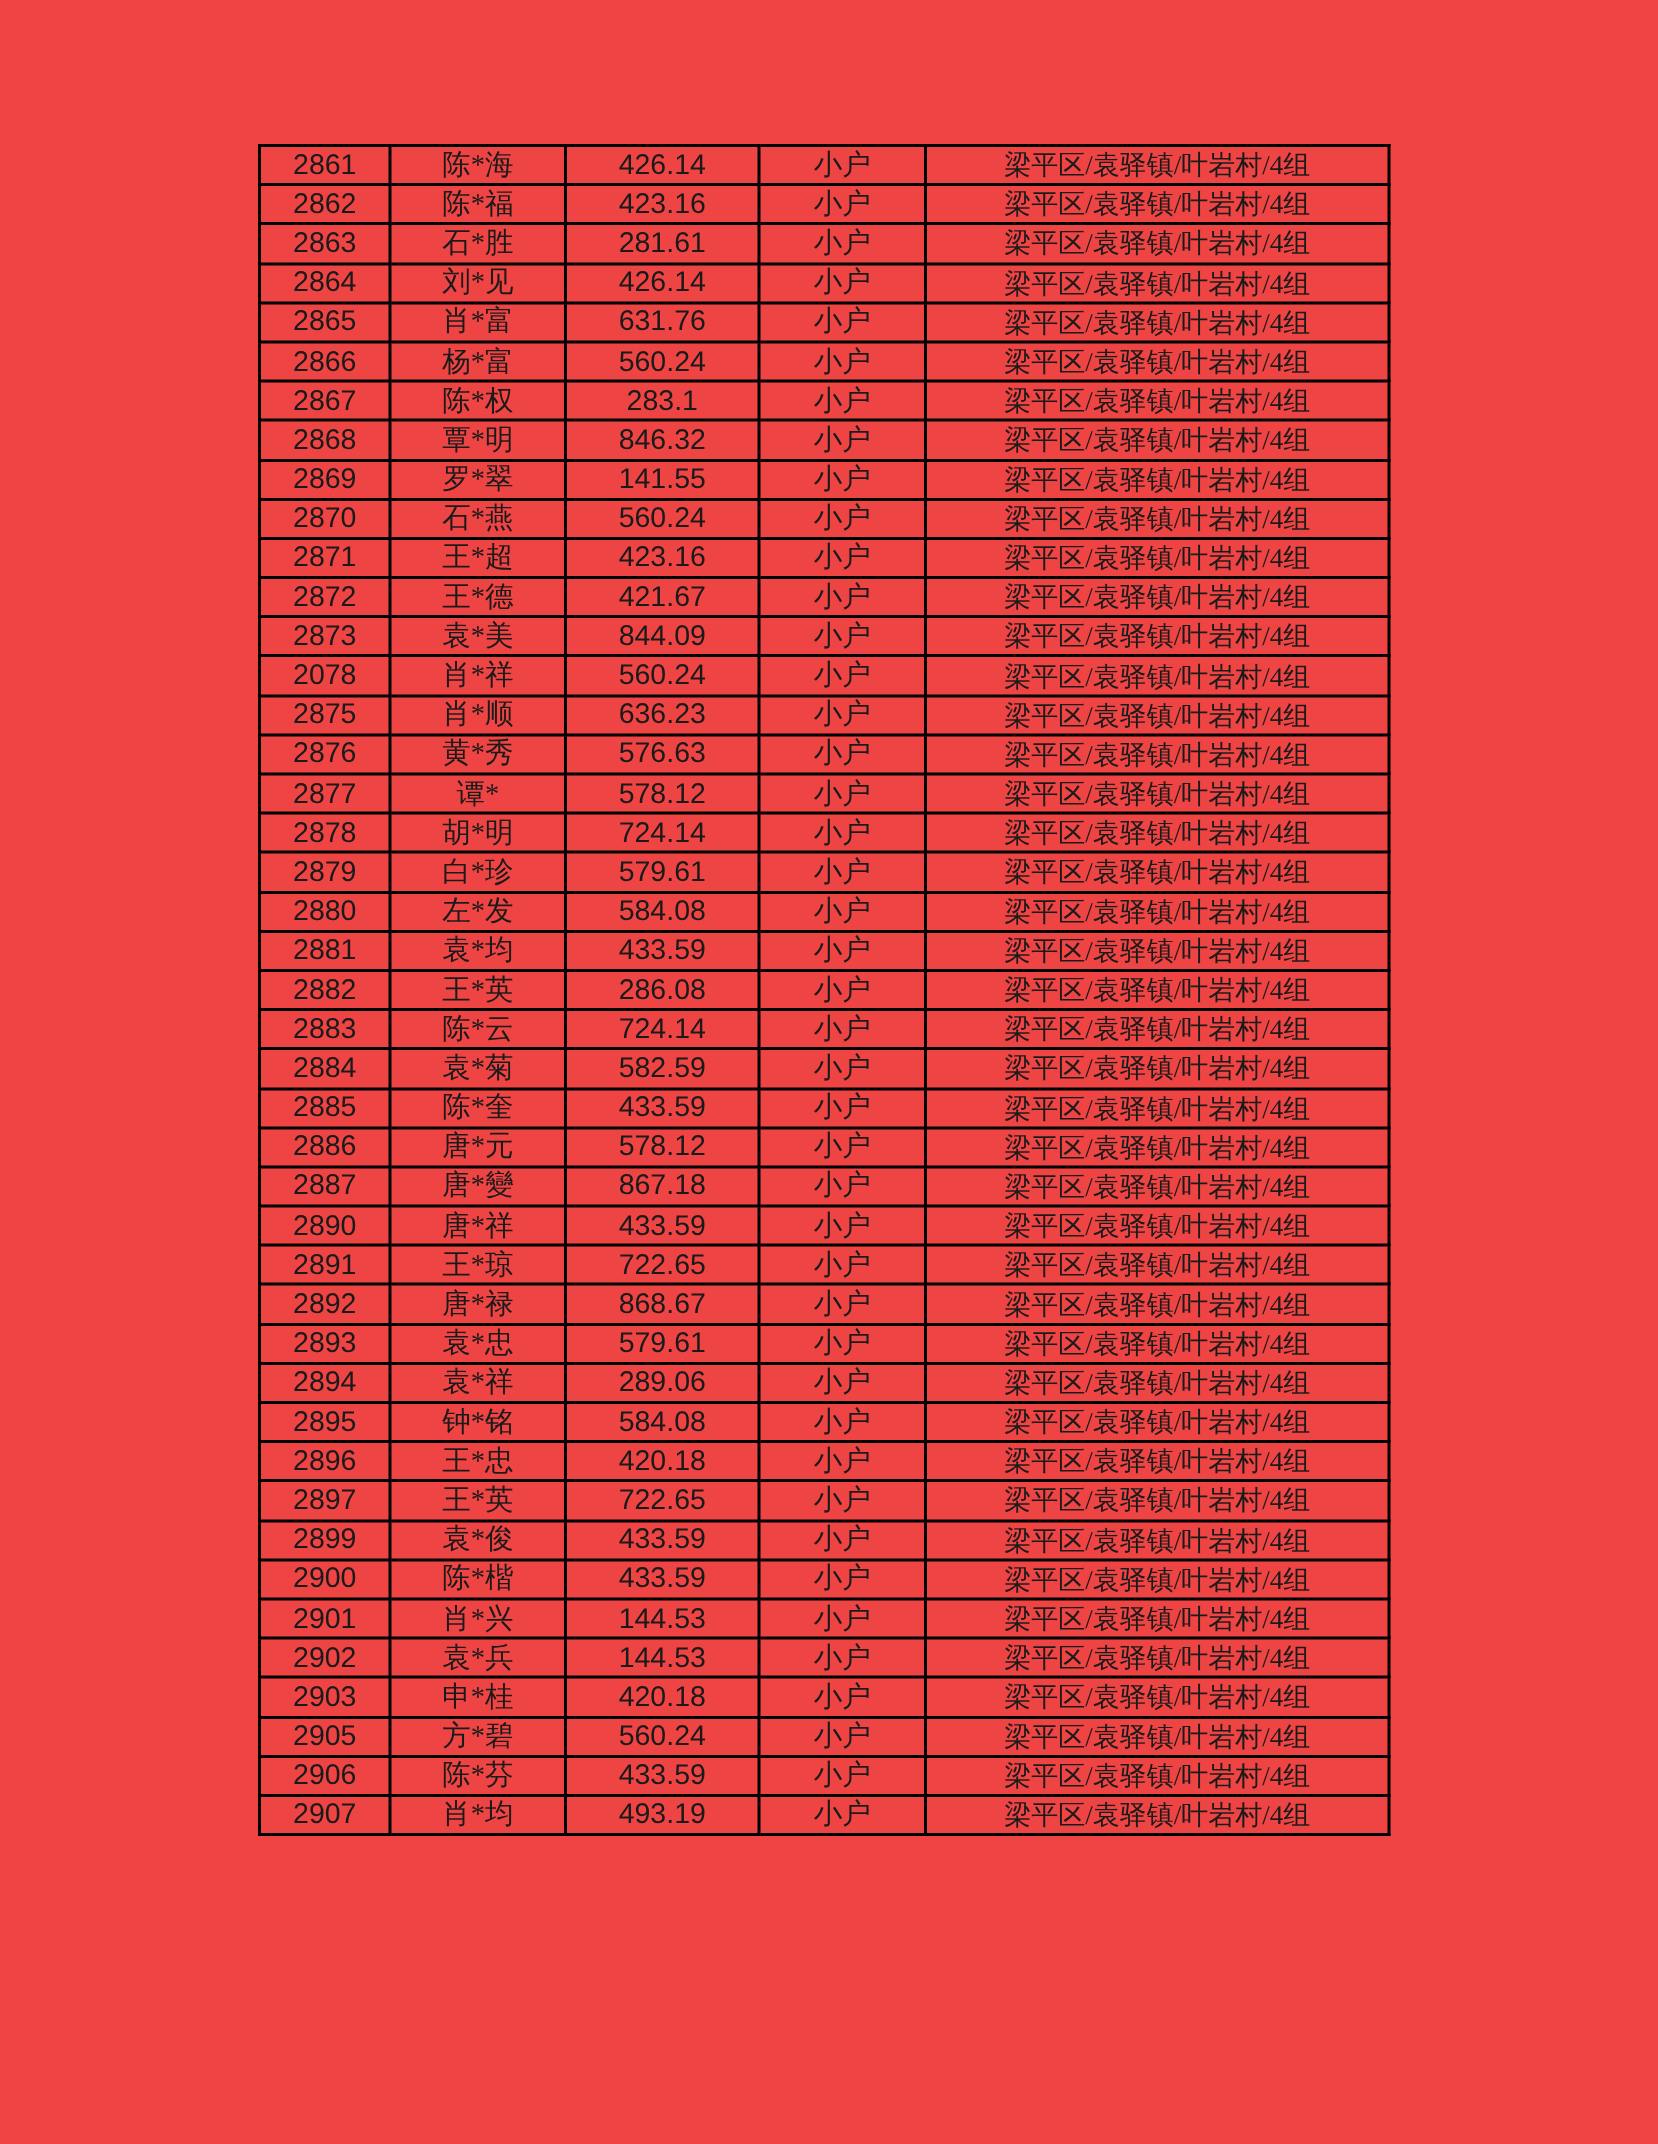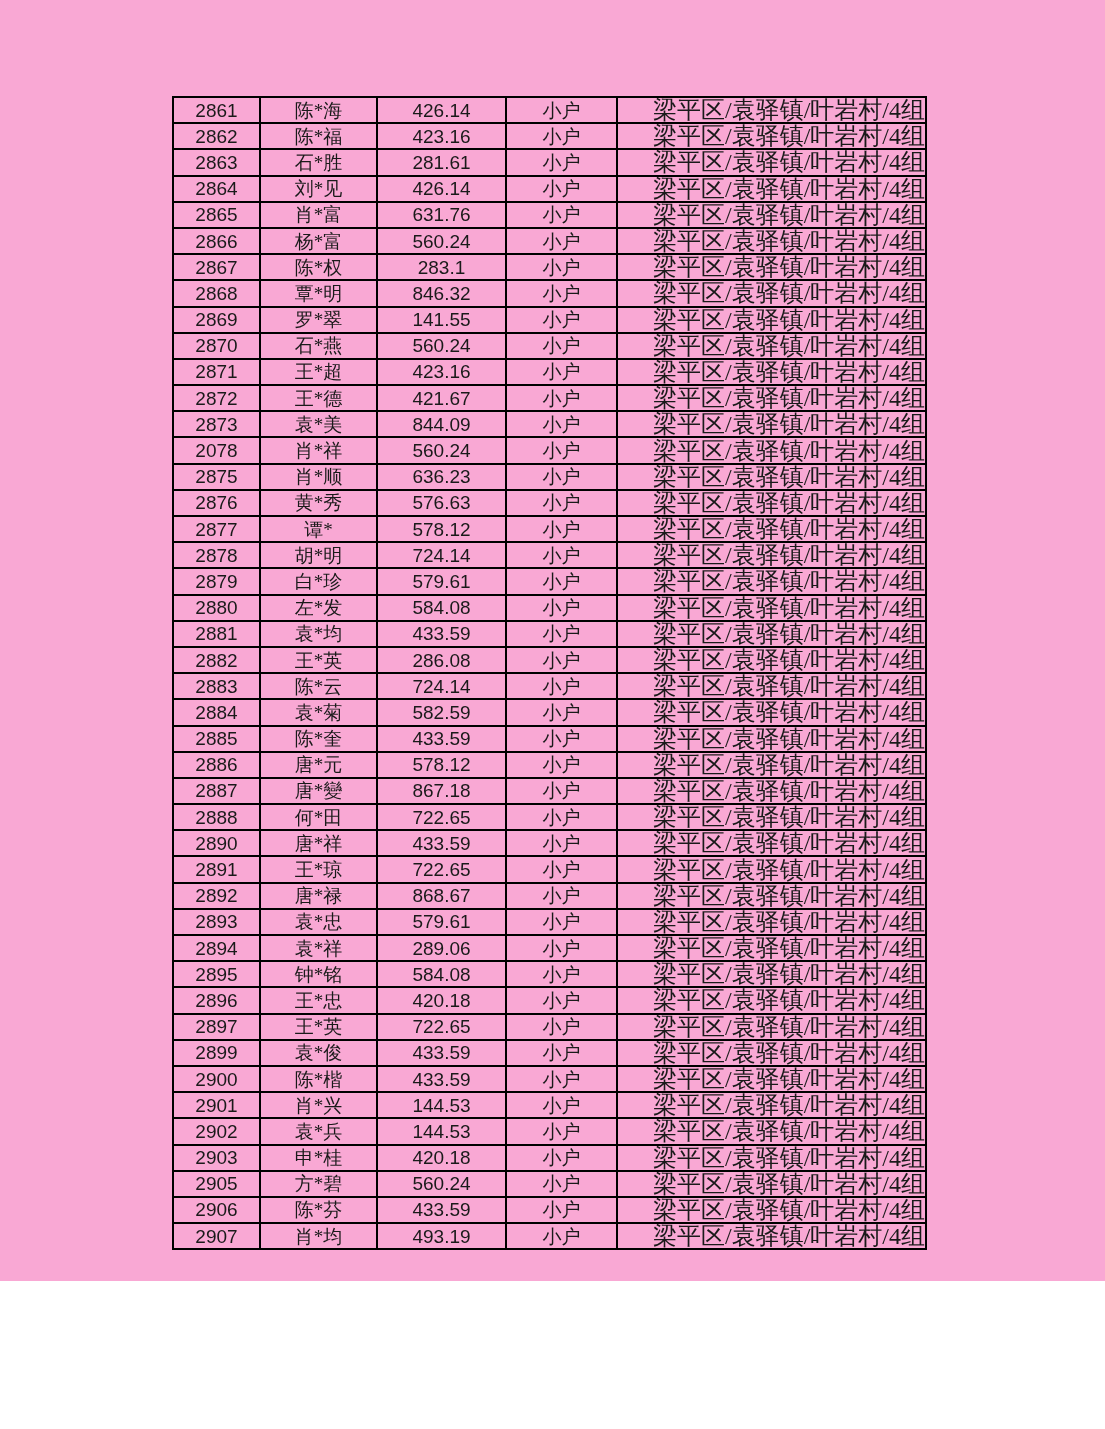--- a/index.html
+++ b/index.html
@@ -3,22 +3,22 @@
 <meta charset="utf-8">
 <style>
   html, body {
     margin: 0;
     padding: 0;
     background: #ffffff;
   }
   .page {
     position: relative;
     width: 1105px;
-    height: 1281px;
-    background: #f9a8d4;
+    height: 1429px;
+    background: #ef4444;
     overflow: hidden;
   }
   table.roster {
     position: absolute;
     left: 172px;
     top: 96px;
     border-collapse: collapse;
     table-layout: fixed;
     width: 753px;
   }
@@ -33,22 +33,21 @@
     line-height: 1;
     white-space: nowrap;
     overflow: hidden;
     font-family: "Liberation Serif", "DejaVu Serif", serif;
   }
   table.roster td.num {
     font-family: "Liberation Sans", "DejaVu Sans", sans-serif;
     font-size: 19px;
   }
   table.roster td.loc {
-    font-size: 24px;
-    text-align: right;
+    font-size: 18px;
   }
   col.c0 { width: 87px; }
   col.c1 { width: 117px; }
   col.c2 { width: 129px; }
   col.c3 { width: 111px; }
   col.c4 { width: 309px; }
 </style>
 </head>
 <body>
 
@@ -245,27 +244,20 @@
           <td class="loc">梁平区/袁驿镇/叶岩村/4组</td>
         </tr>
         <tr>
           <td class="num">2887</td>
           <td>唐*變</td>
           <td class="num">867.18</td>
           <td>小户</td>
           <td class="loc">梁平区/袁驿镇/叶岩村/4组</td>
         </tr>
         <tr>
-          <td class="num">2888</td>
-          <td>何*田</td>
-          <td class="num">722.65</td>
-          <td>小户</td>
-          <td class="loc">梁平区/袁驿镇/叶岩村/4组</td>
-        </tr>
-        <tr>
           <td class="num">2890</td>
           <td>唐*祥</td>
           <td class="num">433.59</td>
           <td>小户</td>
           <td class="loc">梁平区/袁驿镇/叶岩村/4组</td>
         </tr>
         <tr>
           <td class="num">2891</td>
           <td>王*琼</td>
           <td class="num">722.65</td>

